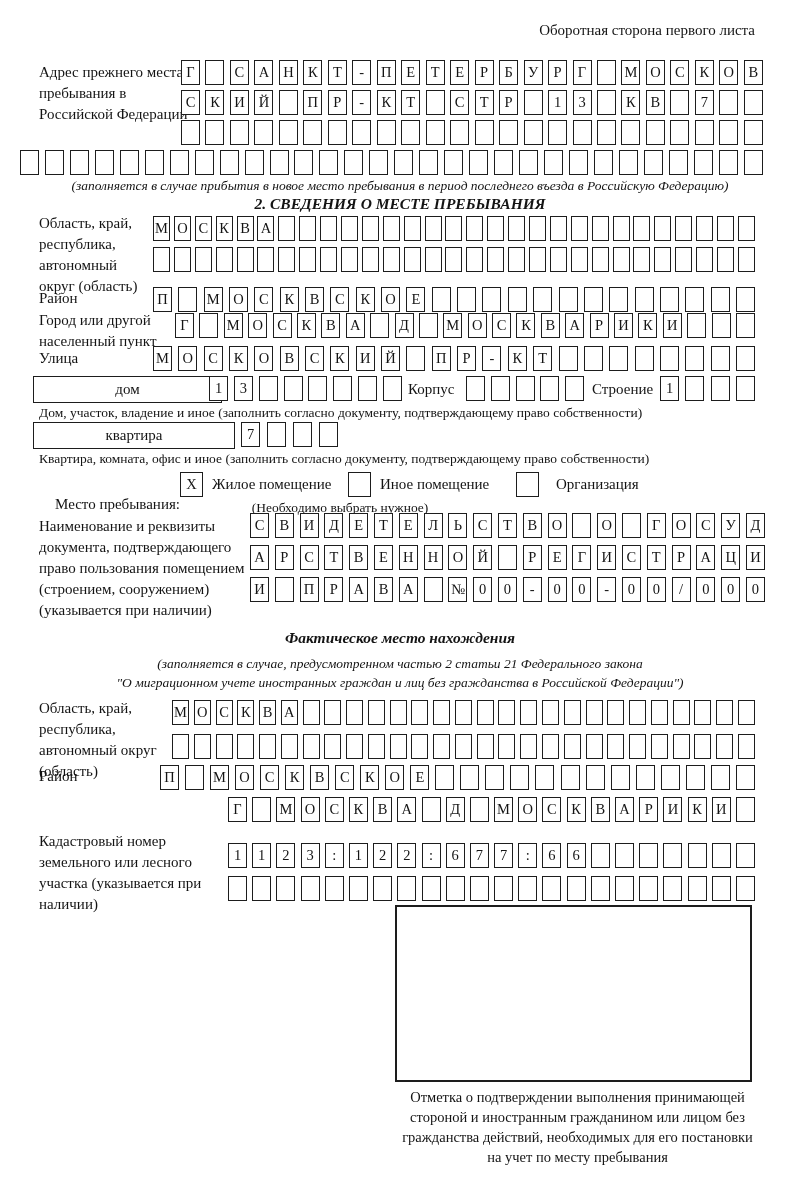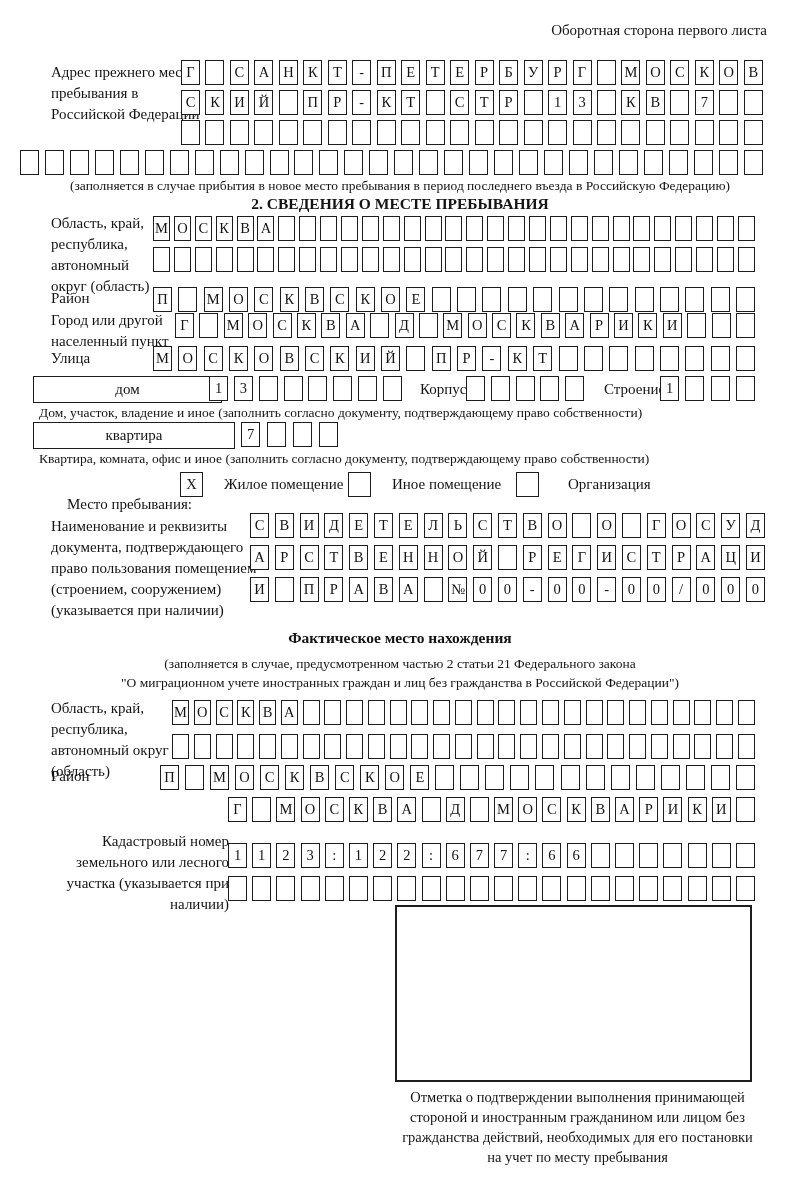--- a/index.html
+++ b/index.html
@@ -1,21 +1,21 @@
 <!DOCTYPE html>
 <html><head>
 <meta charset="utf-8">
 <style>
   html,body{margin:0;padding:0;background:#fff;}
   .page{position:relative;width:800px;height:1180px;background:#ffffff;
         font-family:"Liberation Serif","DejaVu Serif",serif;color:#141414;overflow:hidden;}
   .abs{position:absolute;}
-  .lbl{font-size:15px;line-height:21px;padding-left:12px;}
+  .lbl{font-size:15px;line-height:21px;}
   .note{font-size:13.5px;line-height:18px;}
-  .center{left:0;width:800px;text-align:center;}
+  .center{left:0;width:800px;text-align:center;font-style:italic;}
   .title{font-weight:bold;font-size:15.5px;}
   .cellrow{display:flex;justify-content:space-between;height:26px;}
   .cell{box-sizing:border-box;flex:none;width:19px;height:25px;border:1.7px solid #1d1d1d;
         display:flex;align-items:center;justify-content:center;font-size:14.5px;background:#fff;}
   .sm .cell{width:17px;}
   .labelbox{box-sizing:border-box;border:1.7px solid #1d1d1d;height:27px;background:#fff;
         display:flex;align-items:center;justify-content:center;font-size:15px;}
   .checkbox{box-sizing:border-box;position:absolute;width:23px;height:25px;border:1.7px solid #1d1d1d;
         display:flex;align-items:center;justify-content:center;font-size:14.5px;background:#fff;}
   .stamp{box-sizing:border-box;border:2px solid #1d1d1d;background:#fff;}
@@ -328,20 +328,21 @@
     </div>
   <div class="abs note" style="top:450px;left:39px;width:720px;">Квартира, комната, офис и иное (заполнить согласно документу, подтверждающему право собственности)</div>
 
   <div class="abs lbl" style="top:494px;left:39px;margin-left:16px;">Место пребывания:</div>
   <div class="checkbox" style="top:472px;left:180px;">X</div>
   <div class="abs lbl" style="top:474px;left:212px;">Жилое помещение</div>
   <div class="checkbox" style="top:472px;left:348px;"></div>
   <div class="abs lbl" style="top:474px;left:380px;">Иное помещение</div>
   <div class="checkbox" style="top:472px;left:516px;"></div>
   <div class="abs lbl" style="top:474px;left:556px;">Организация</div>
+  <div class="abs note" style="top:499px;left:40px;width:600px;text-align:center;">(Необходимо выбрать нужное)</div>
 
   <div class="abs lbl" style="top:516px;left:39px;width:212px;">Наименование и реквизиты документа, подтверждающего право пользования помещением (строением, сооружением) (указывается при наличии)</div>
   <div class="abs cellrow" style="top:513px;left:250px;width:515px;">
       <span class="cell">С</span>
       <span class="cell">В</span>
       <span class="cell">И</span>
       <span class="cell">Д</span>
       <span class="cell">Е</span>
       <span class="cell">Т</span>
       <span class="cell">Е</span>
@@ -517,21 +518,21 @@
       <span class="cell">К</span>
       <span class="cell">В</span>
       <span class="cell">А</span>
       <span class="cell">Р</span>
       <span class="cell">И</span>
       <span class="cell">К</span>
       <span class="cell">И</span>
       <span class="cell"></span>
     </div>
 
-  <div class="abs lbl" style="top:831px;left:39px;width:178px;text-align:right;">Кадастровый номер земельного или лесного участка (указывается при наличии)</div>
+  <div class="abs lbl" style="top:831px;left:39px;width:178px;">Кадастровый номер земельного или лесного участка (указывается при наличии)</div>
   <div class="abs cellrow" style="top:843px;left:228px;width:527px;">
       <span class="cell">1</span>
       <span class="cell">1</span>
       <span class="cell">2</span>
       <span class="cell">3</span>
       <span class="cell">:</span>
       <span class="cell">1</span>
       <span class="cell">2</span>
       <span class="cell">2</span>
       <span class="cell">:</span>

